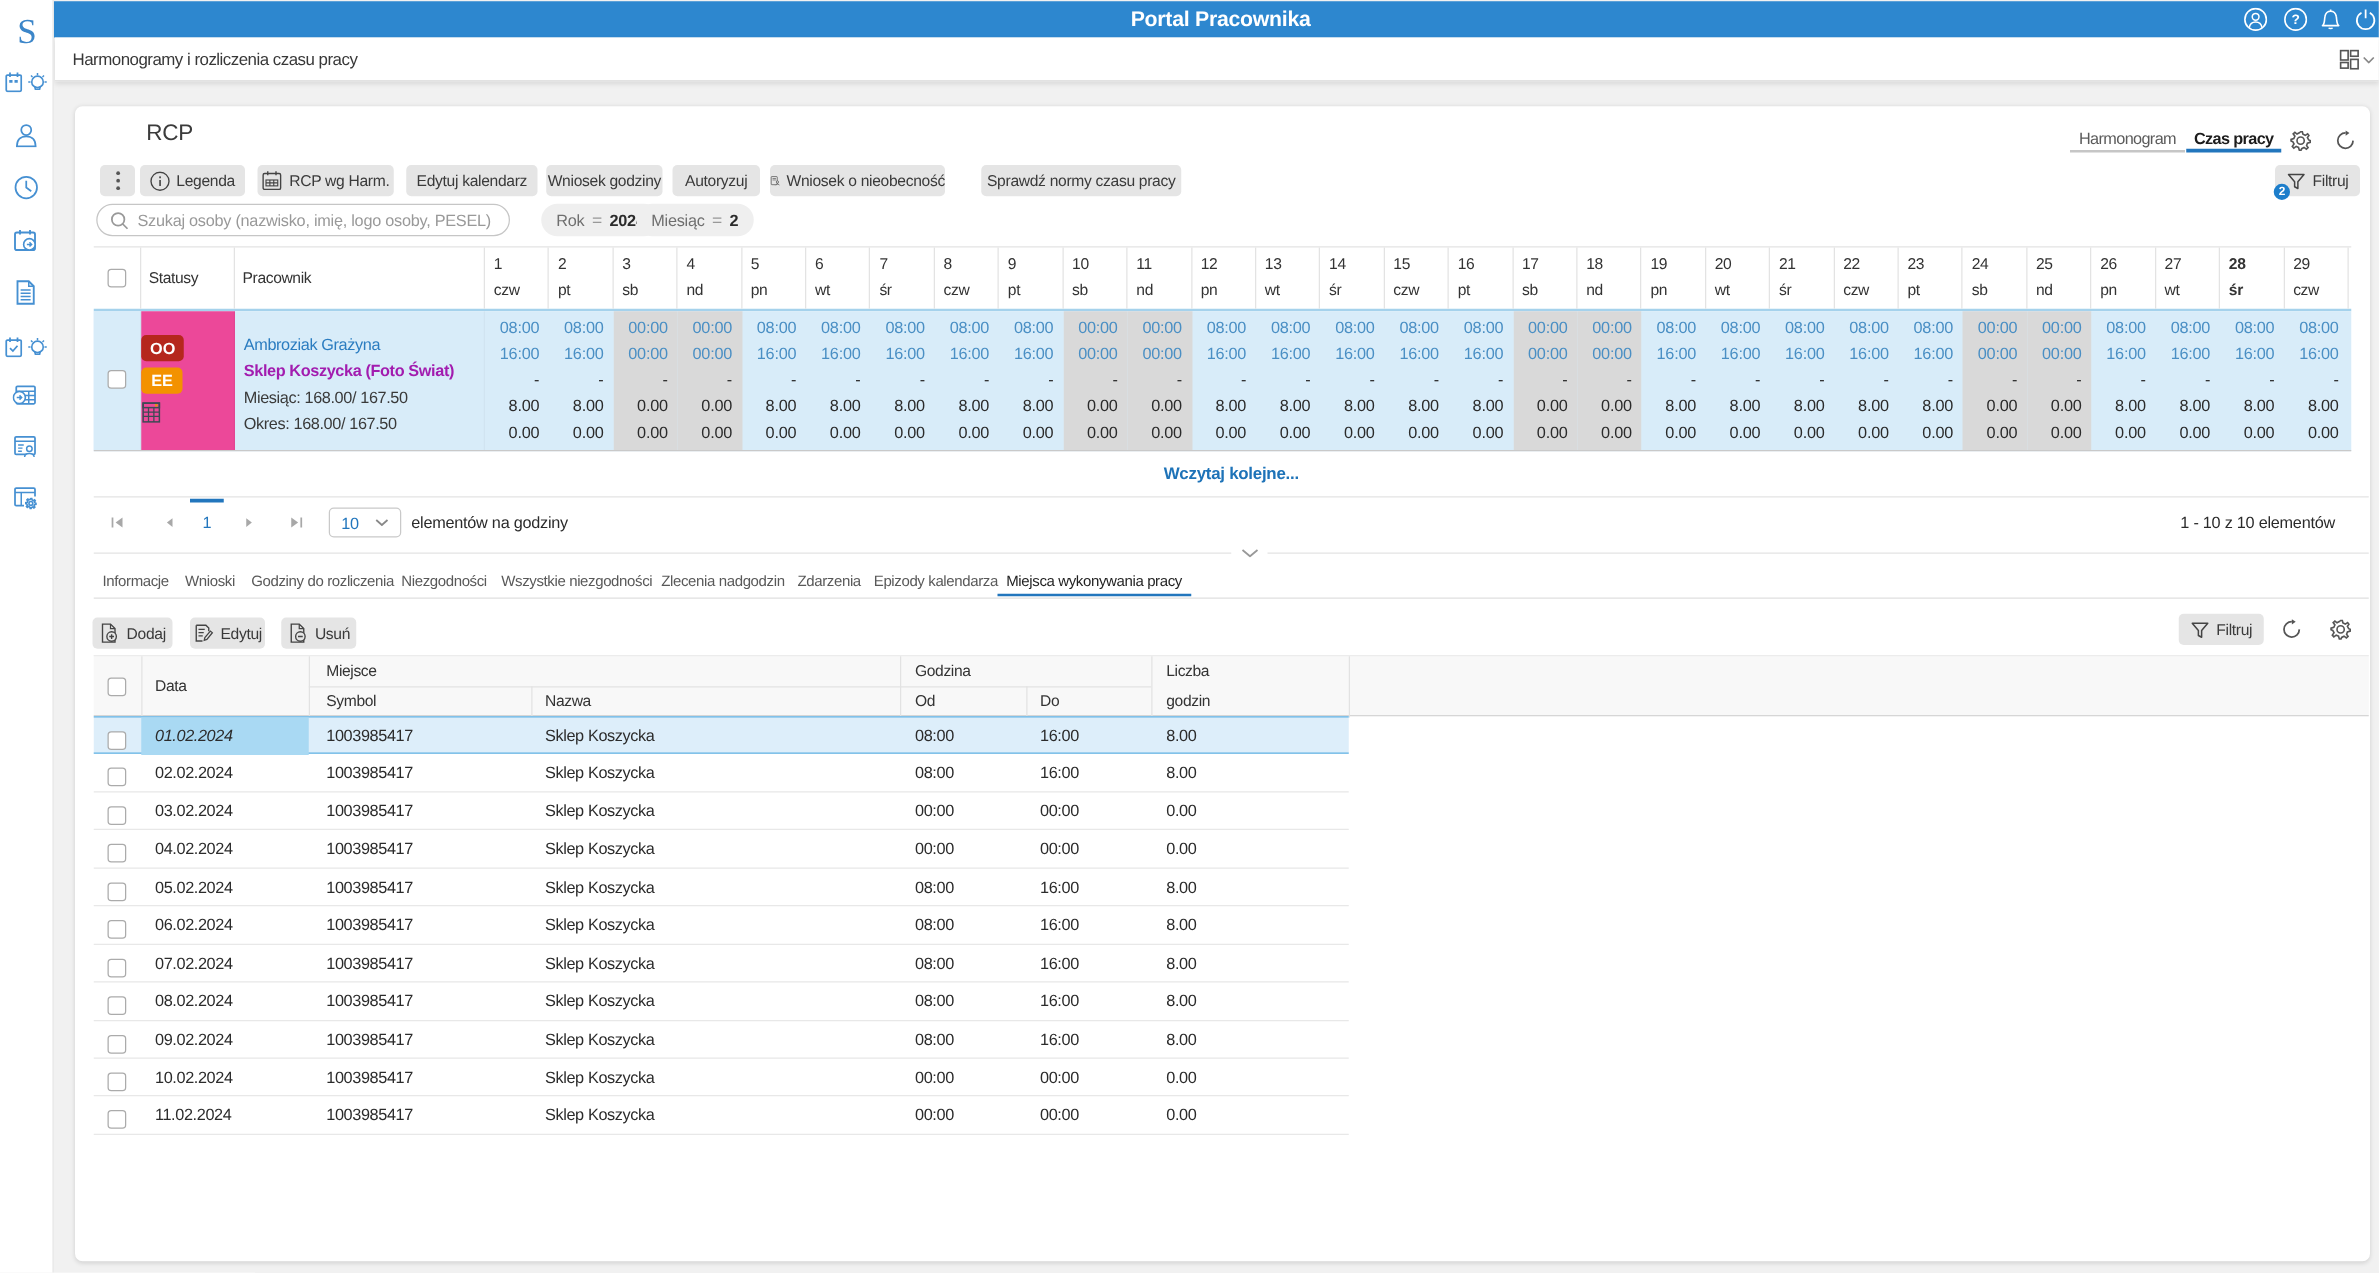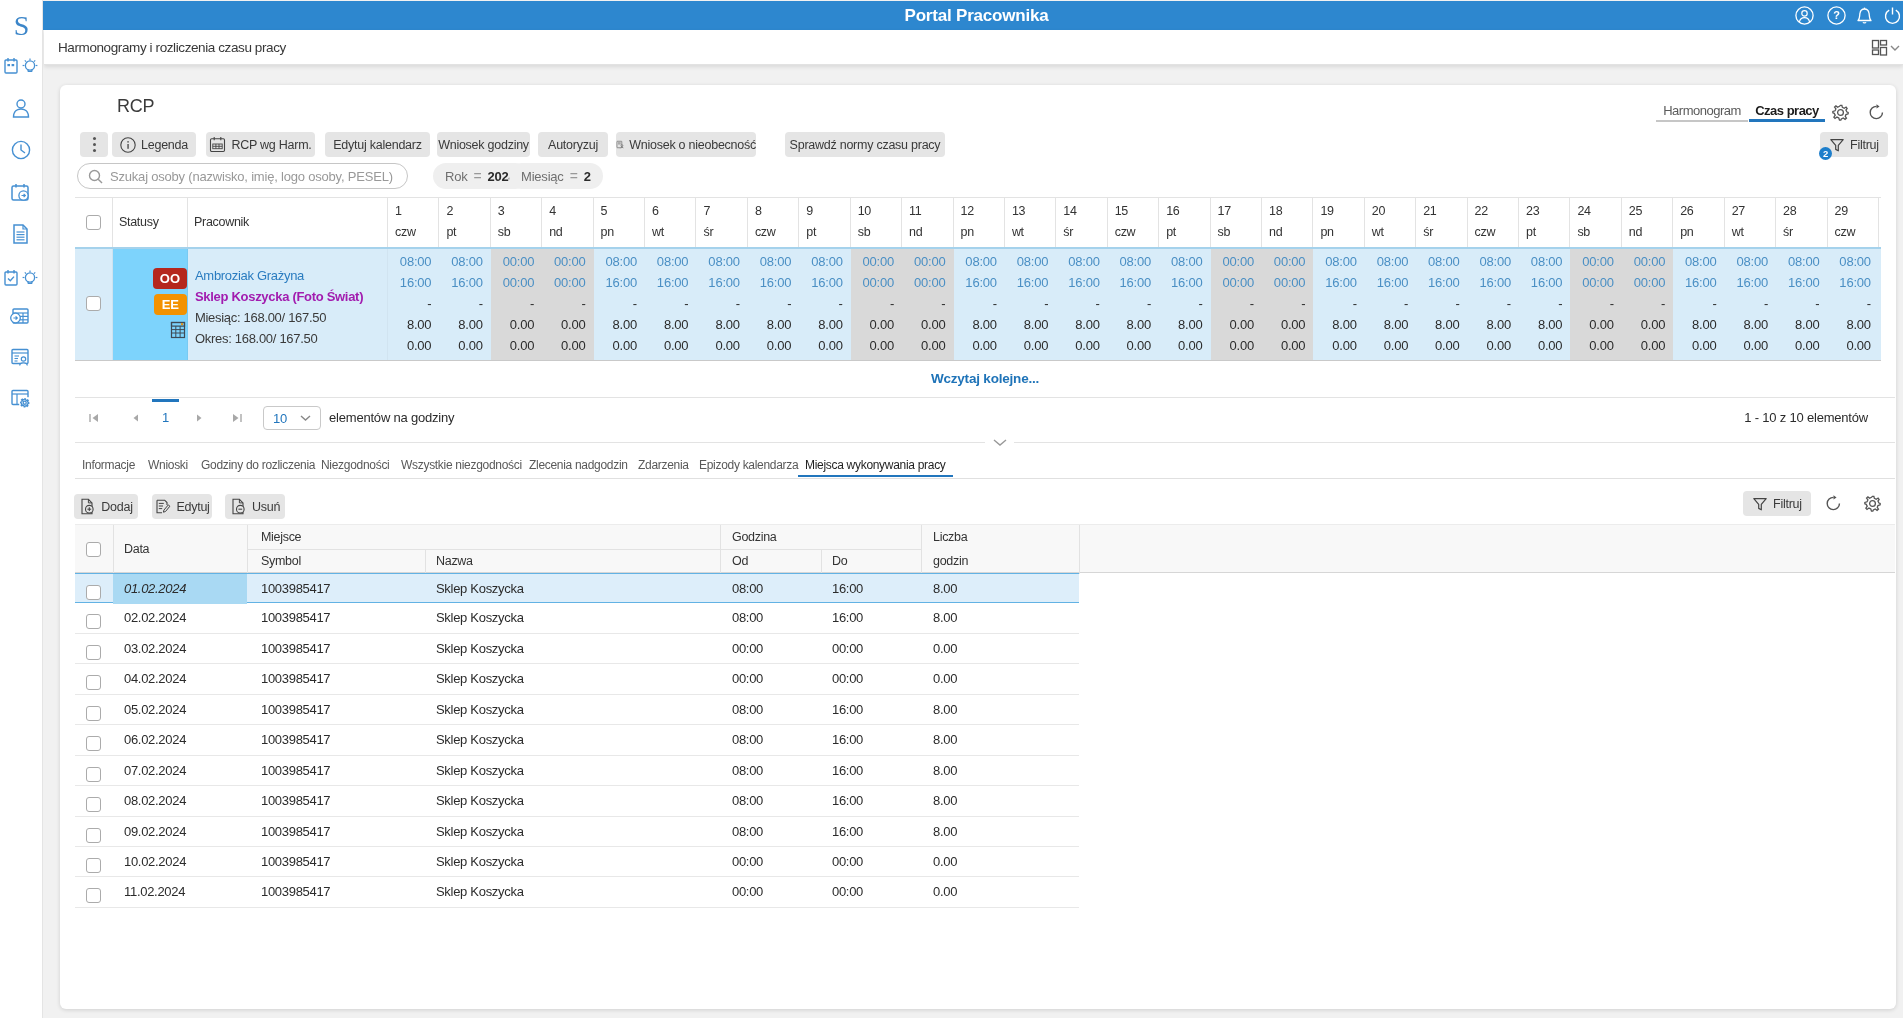--- a/index.html
+++ b/index.html
@@ -333,28 +333,28 @@
 <div class="hc dayh" style="left:1187.0px;width:51.41px;">18<br>nd</div>
 <div class="hc dayh" style="left:1238.4px;width:51.41px;">19<br>pn</div>
 <div class="hc dayh" style="left:1289.8px;width:51.41px;">20<br>wt</div>
 <div class="hc dayh" style="left:1341.2px;width:51.41px;">21<br>śr</div>
 <div class="hc dayh" style="left:1392.6px;width:51.41px;">22<br>czw</div>
 <div class="hc dayh" style="left:1444.0px;width:51.41px;">23<br>pt</div>
 <div class="hc dayh" style="left:1495.4px;width:51.41px;">24<br>sb</div>
 <div class="hc dayh" style="left:1546.8px;width:51.41px;">25<br>nd</div>
 <div class="hc dayh" style="left:1598.2px;width:51.41px;">26<br>pn</div>
 <div class="hc dayh" style="left:1649.7px;width:51.41px;">27<br>wt</div>
-<div class="hc dayh" style="left:1701.1px;width:51.41px;">28<br>śr</div>
+<div class="hc dayh" style="left:1701.1px;width:51.41px;font-weight:bold;">28<br>śr</div>
 <div class="hc dayh" style="left:1752.5px;width:51.41px;">29<br>czw</div>
 </div>
 <div class="tg-row">
 <div class="cell" style="left:0;width:38px;background:#d8ecf9;border-right:1px solid rgba(0,0,0,0.04);"><span class="cb" style="margin:47px 0 0 11px;"></span></div>
-<div class="cell" style="left:38px;width:75px;background:#7dd3fc;border-right:1px solid rgba(0,0,0,0.04);text-align:right;">
+<div class="cell" style="left:38px;width:75px;background:#ec4899;border-right:1px solid rgba(0,0,0,0.04);text-align:left;">
           <div style="margin-top:19px;"><span style="display:inline-block;background:#b5271d;color:#fff;font-weight:bold;font-size:13px;border-radius:4px;padding:3px 7px;letter-spacing:0;">OO</span></div>
-          <div style="margin-top:5px;padding-left:36px;"><span style="display:inline-block;background:#f39200;color:#fff;font-weight:bold;font-size:13px;border-radius:4px;padding:3px 8px;letter-spacing:0;">EE</span></div>
+          <div style="margin-top:5px;"><span style="display:inline-block;background:#f39200;color:#fff;font-weight:bold;font-size:13px;border-radius:4px;padding:3px 8px;letter-spacing:0;">EE</span></div>
           <div style="margin-top:6px;"><svg width="17" height="18" viewBox="0 0 17 18" style="">
               <rect x="1.5" y="1.5" width="13" height="15" fill="none" stroke="#3e4a55" stroke-width="1.2"></rect>
               <rect x="1.5" y="1.5" width="13" height="3.6" fill="none" stroke="#3e4a55" stroke-width="1.2"></rect>
               <circle cx="12" cy="3.2" r="1.1" fill="#e8920a"></circle>
               <g stroke="#3e4a55" stroke-width="1">
                 <line x1="1.5" y1="8.6" x2="14.5" y2="8.6"></line>
                 <line x1="1.5" y1="12" x2="14.5" y2="12"></line>
                 <line x1="5.8" y1="5.1" x2="5.8" y2="16.5"></line>
                 <line x1="10.1" y1="5.1" x2="10.1" y2="16.5"></line>
               </g>

